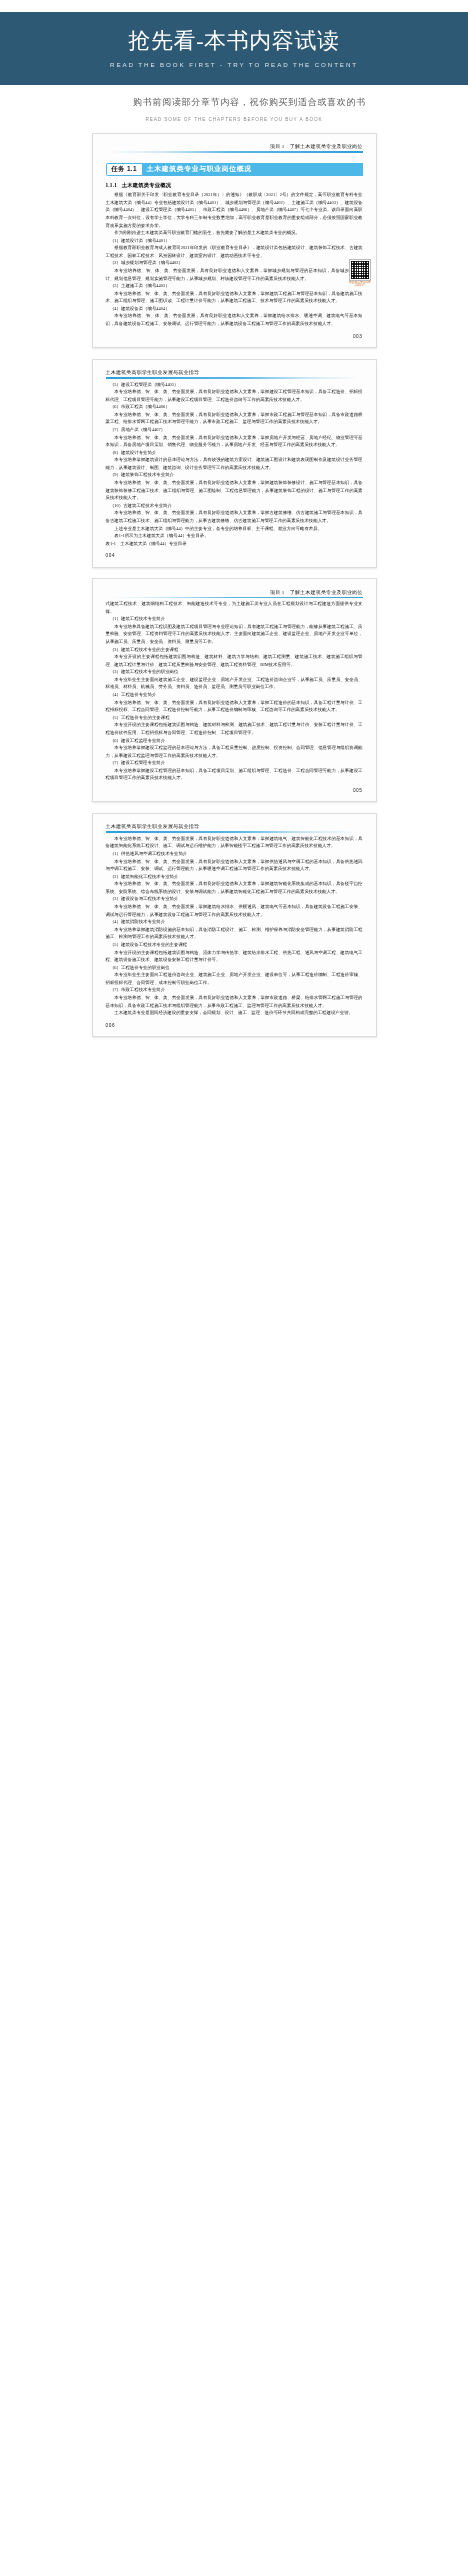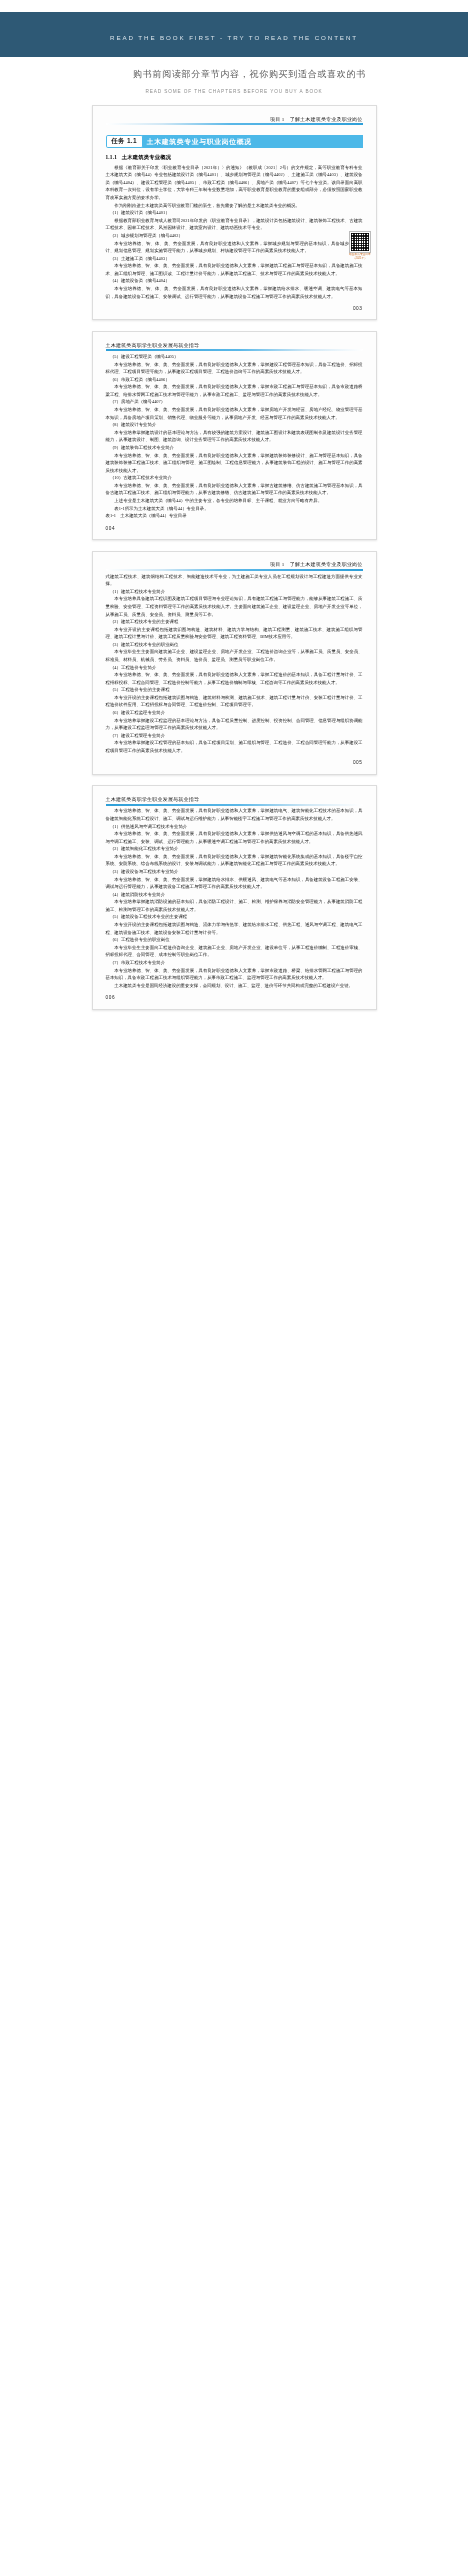--- a/index.html
+++ b/index.html
@@ -190,20 +190,21 @@
     font-family: "Liberation Sans", sans-serif;
     letter-spacing: 0.6px;
   }
   .folio.right { text-align: right; }
   .folio.left  { text-align: left; }
 </style>
 </head>
 <body>
 
 <div class="banner">
+  <div class="banner-title">抢先看-本书内容试读</div>
   <div class="banner-en">READ THE BOOK FIRST - TRY TO READ THE CONTENT</div>
 </div>
 
 <div class="tagline-wrap">
   <div class="tagline">购书前阅读部分章节内容，祝你购买到适合或喜欢的书</div>
   <div class="tagline-en">READ SOME OF THE CHAPTERS BEFORE YOU BUY A BOOK</div>
 </div>
 
 <div class="sheet first">
   <div class="runhead-odd">

